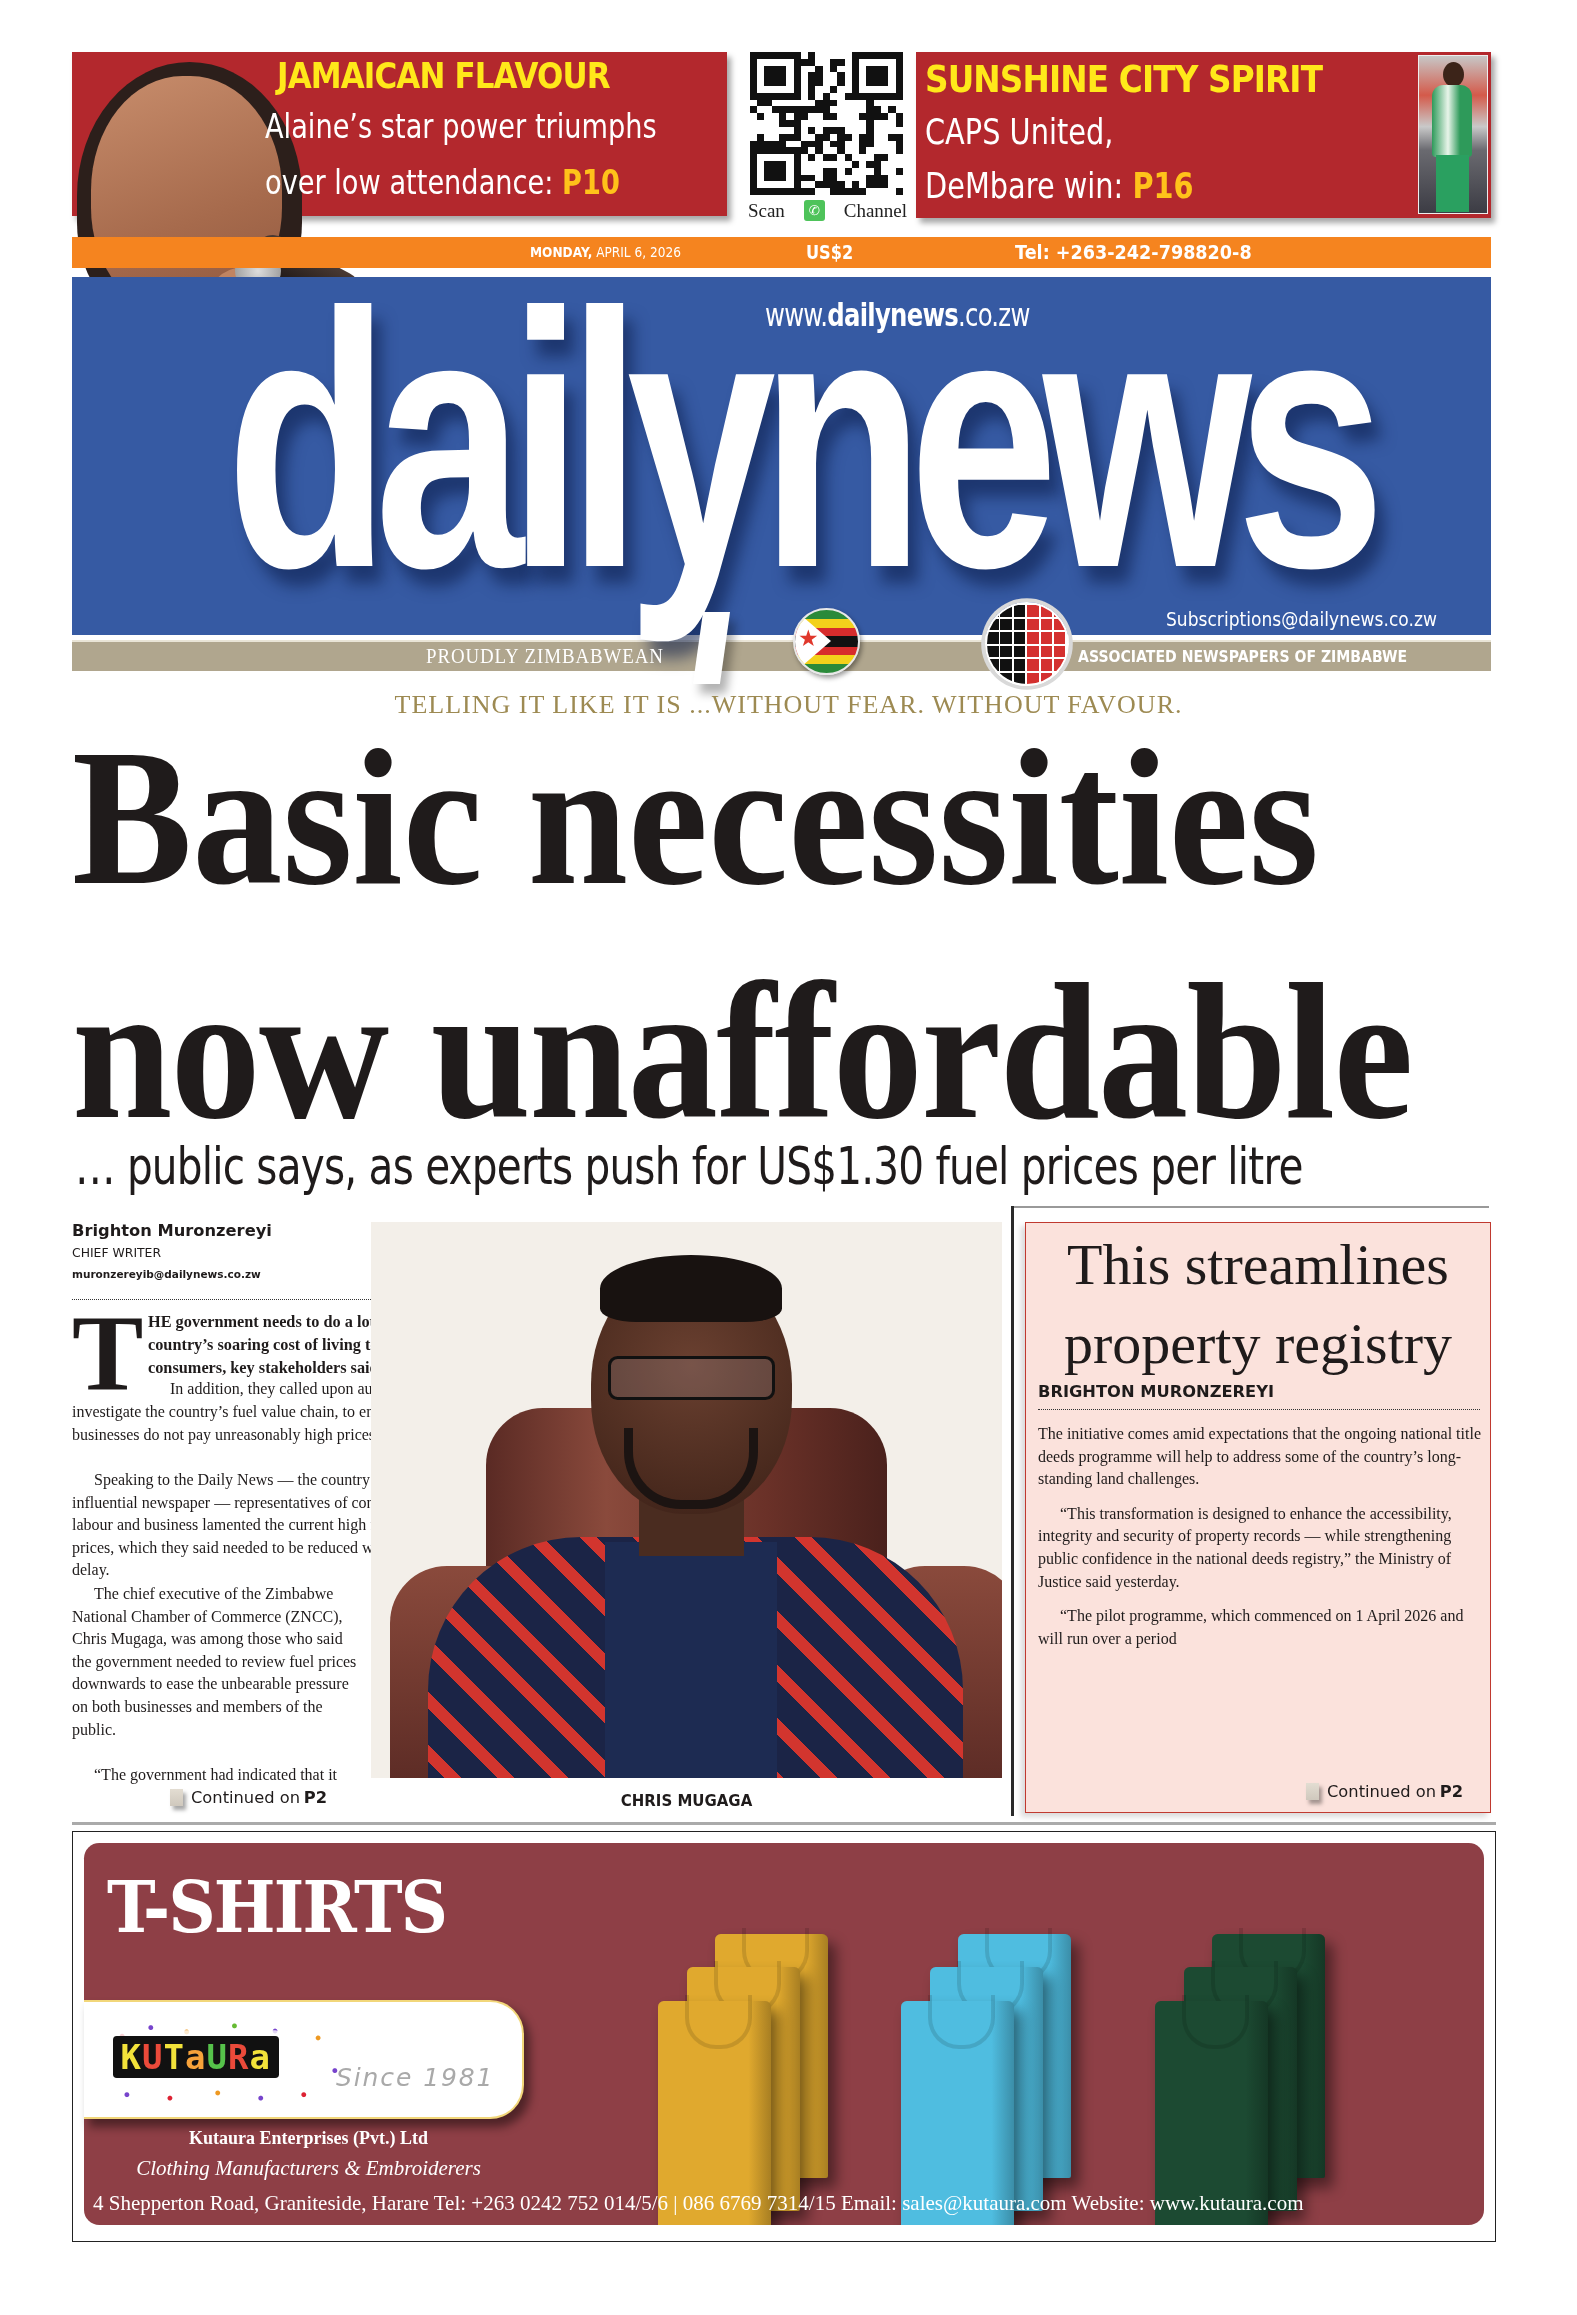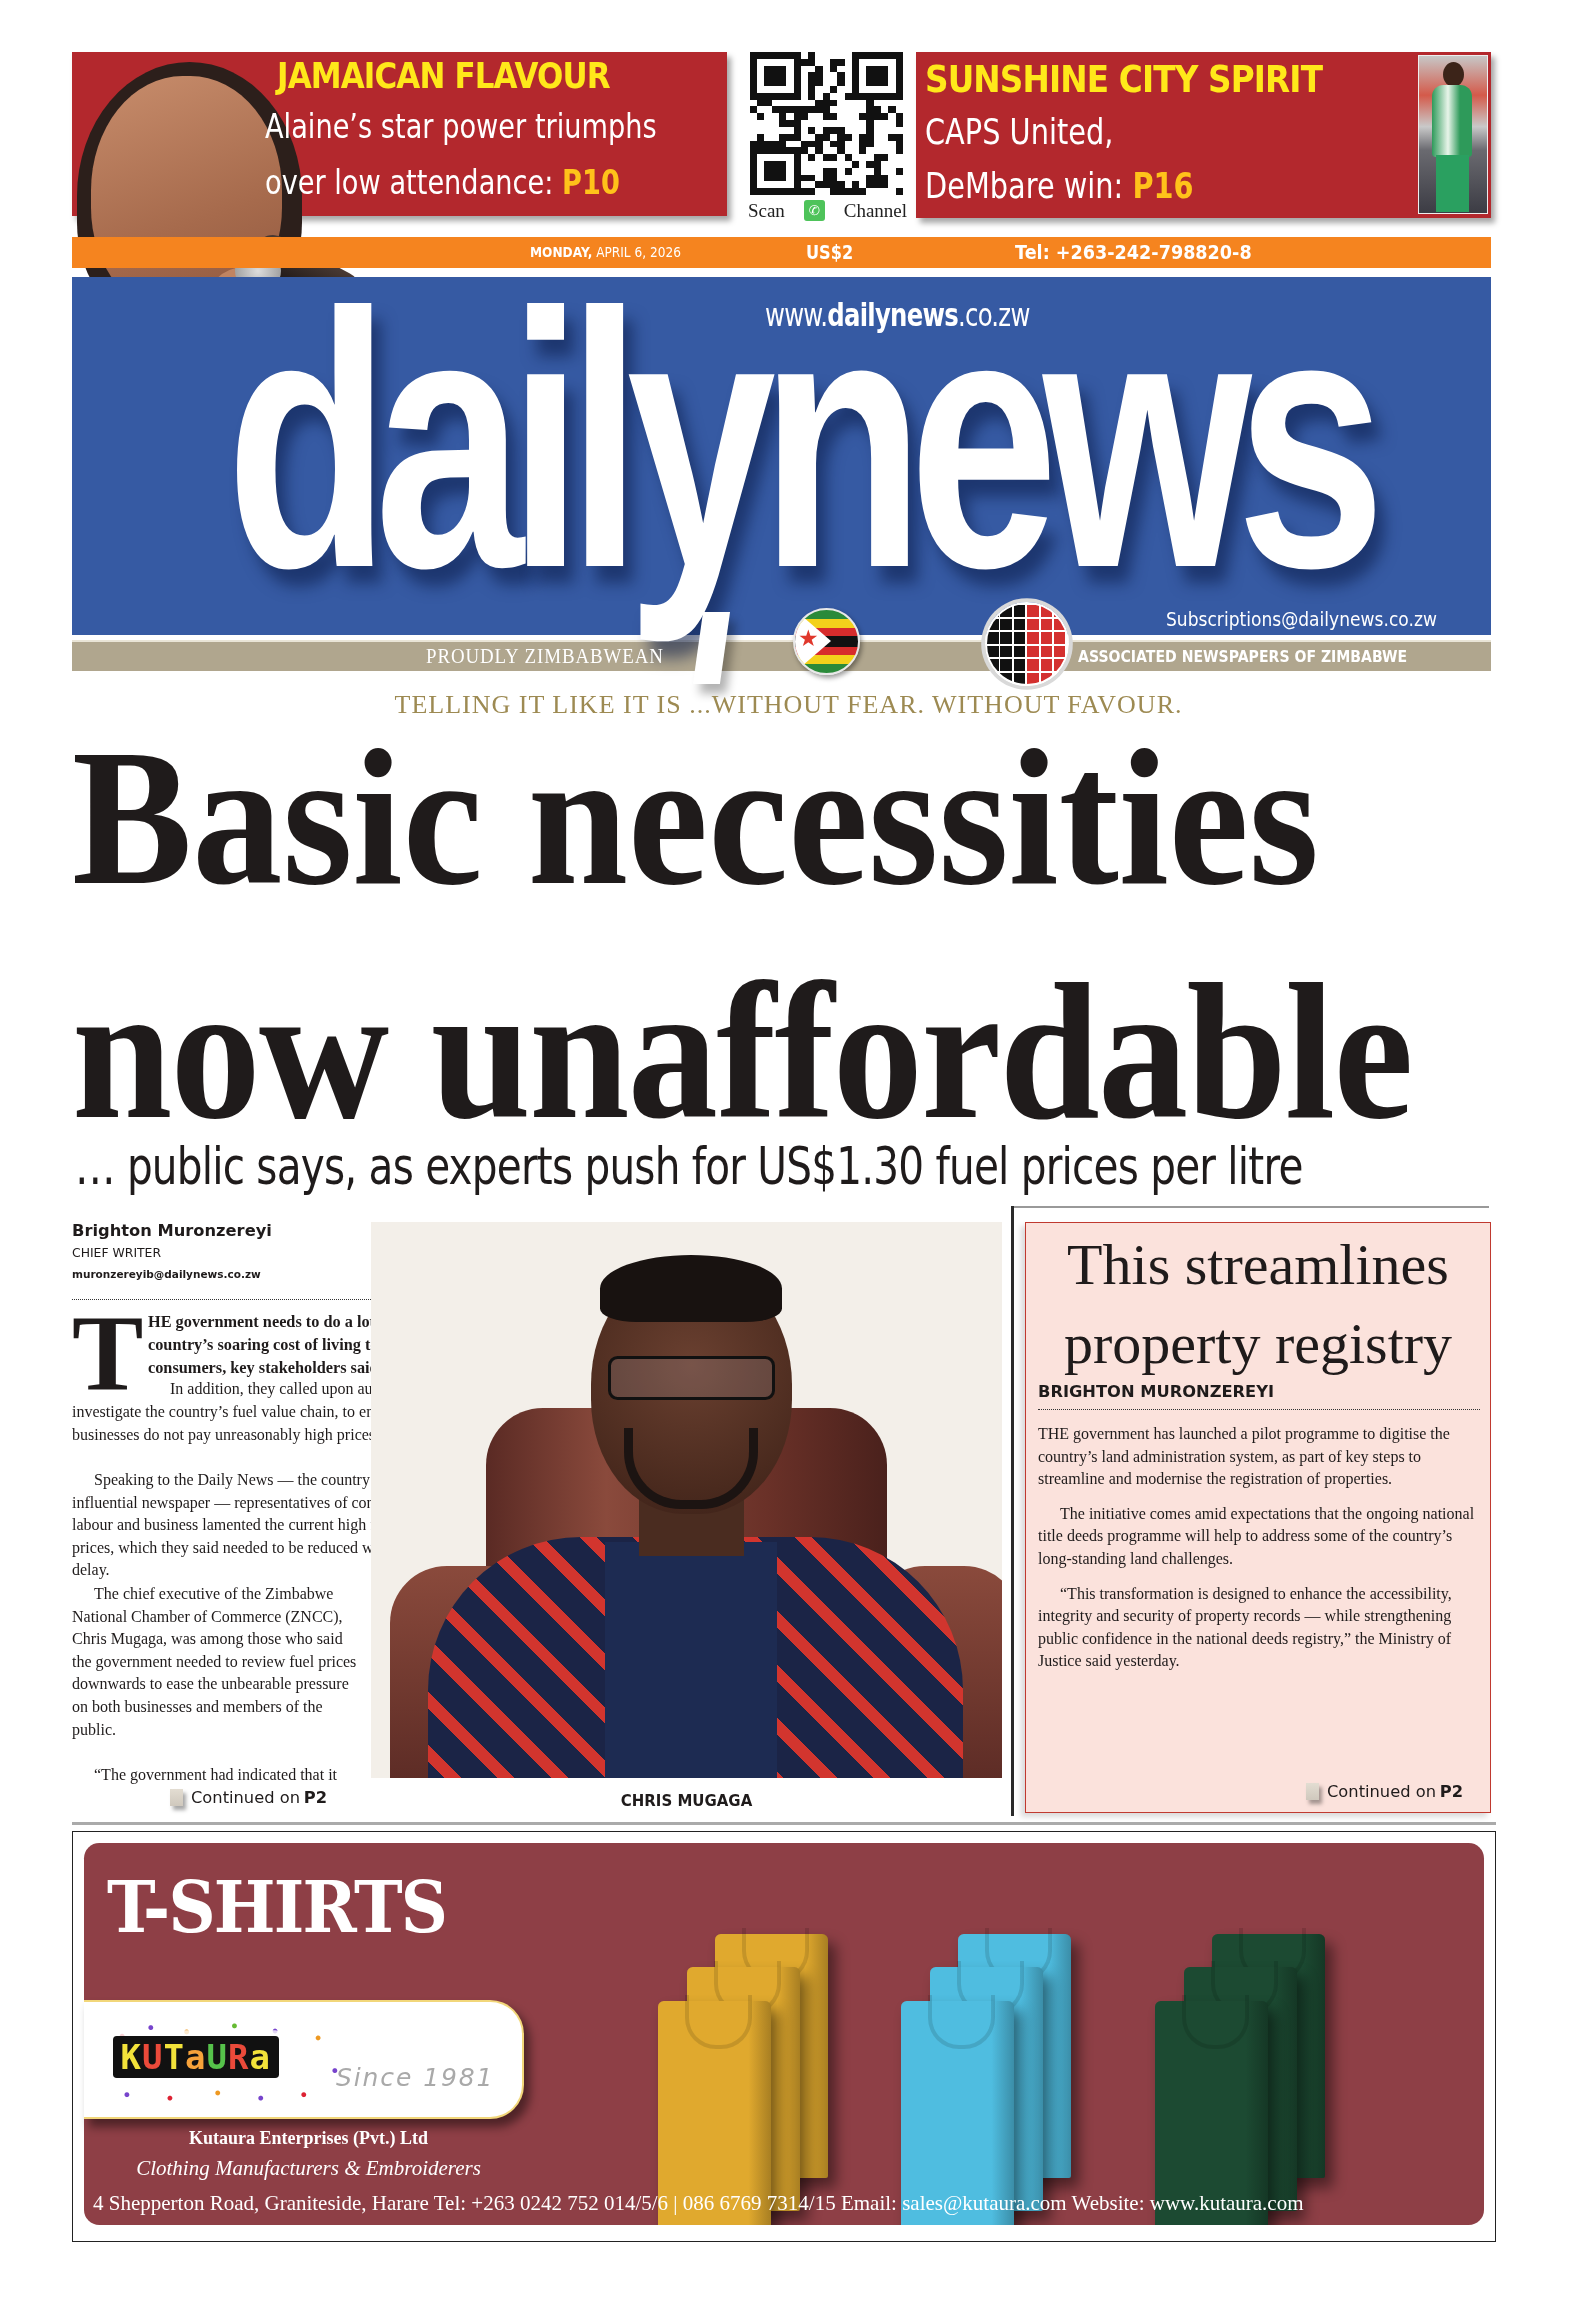--- a/index.html
+++ b/index.html
@@ -692,23 +692,23 @@
 <div class="abs caption">CHRIS MUGAGA</div>
 
 <div class="abs hr-top-right"></div>
 <div class="abs col-rule"></div>
 
 <div class="abs side-box"></div>
 <div class="abs side-title">This streamlines property registry</div>
 <div class="abs side-byline">BRIGHTON MURONZEREYI</div>
 <div class="abs dotted-rule rule-side"></div>
 <div class="abs side-body">
-  <p>THE government has launched a pilot programme to digitise the country’s land administration system, as part of key steps to streamline and modernise the registration of properties.</p>
   <p>The initiative comes amid expectations that the ongoing national title deeds programme will help to address some of the country’s long-standing land challenges.</p>
   <p>“This transformation is designed to enhance the accessibility, integrity and security of property records — while strengthening public confidence in the national deeds registry,” the Ministry of Justice said yesterday.</p>
+  <p>“The pilot programme, which commenced on 1 April 2026 and will run over a period</p>
 </div>
 <div class="abs continued continued-side">
   <span class="cont-mark"></span>
   <span>Continued on</span>
     <b>P2</b>
 </div>
 
 <div class="abs hr-bottom"></div>
 
 <div class="abs ad-frame"></div>

